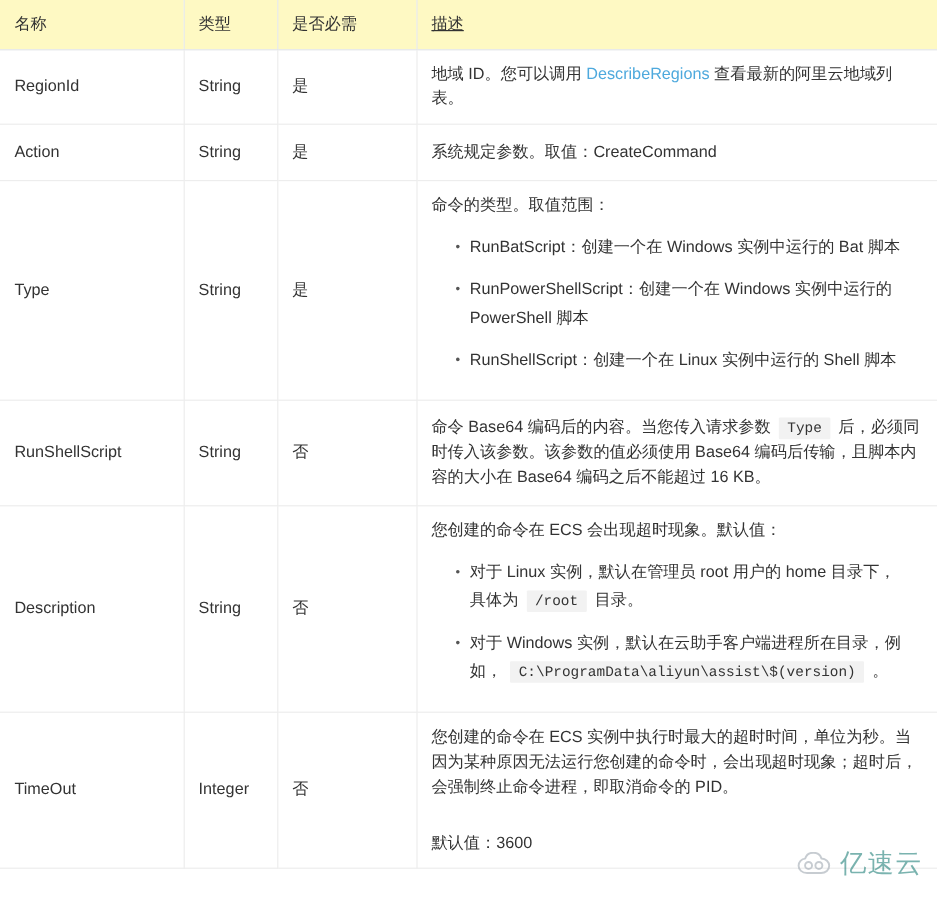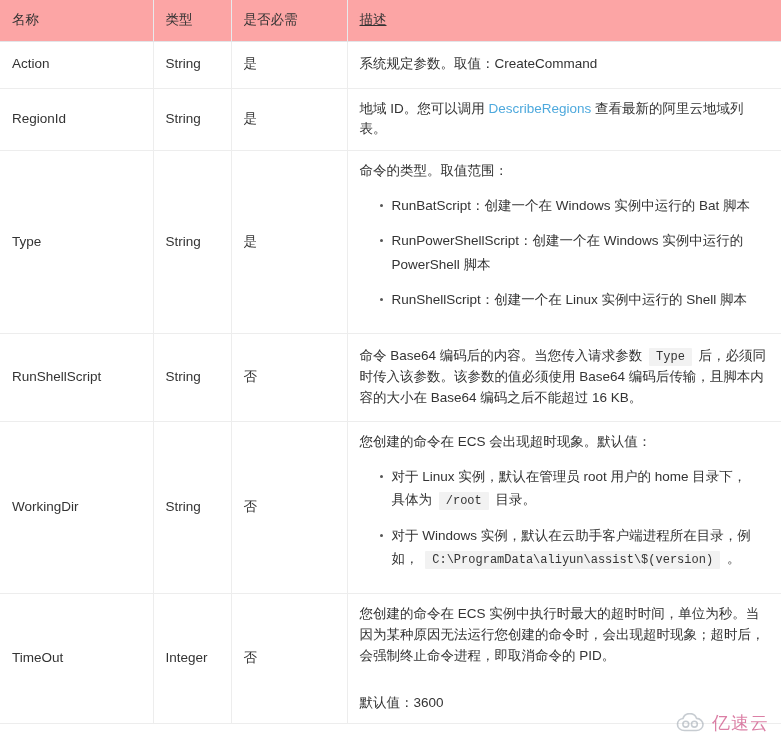--- a/index.html
+++ b/index.html
@@ -22,21 +22,21 @@
     table-layout: fixed;
     font-size: 13.5px;
   }
 
   .api-table col.c-name  { width: 153px; }
   .api-table col.c-type  { width: 78px; }
   .api-table col.c-req   { width: 116px; }
   .api-table col.c-desc  { width: 434px; }
 
   .api-table thead th {
-    background: #fca5a5;
+    background: #fef9c3;
     border-bottom: 1px solid #e3e5e8;
     border-right: 1px solid #e8eaec;
     text-align: left;
     font-weight: normal;
     color: #333333;
     font-size: 13.5px;
     height: 41px;
     padding: 0 0 0 12px;
     vertical-align: middle;
     box-sizing: border-box;
@@ -115,22 +115,22 @@
     position: absolute;
     right: 12px;
     bottom: 16px;
     display: flex;
     align-items: center;
     gap: 6px;
     opacity: 0.55;
     pointer-events: none;
   }
   .watermark .wm-text {
-    font-size: 18px;
-    color: #be185d;
+    font-size: 22px;
+    color: #0f766e;
     letter-spacing: 1px;
     font-family: Liberation Sans, sans-serif;
   }
   .watermark svg { display: block; }
 </style>
 </head>
 <body>
 
 <table class="api-table">
   <colgroup>
@@ -142,35 +142,35 @@
   <thead>
     <tr>
       <th>名称</th>
       <th>类型</th>
       <th>是否必需</th>
       <th>描述</th>
     </tr>
   </thead>
   <tbody>
 
+    <tr style="height:54px">
+      <td class="cell-name">RegionId</td>
+      <td class="cell-type">String</td>
+      <td class="cell-req">是</td>
+      <td class="cell-desc">
+        <p class="desc-p"><span>地域 ID。您可以调用 </span><a class="doc-link" href="#">DescribeRegions</a><span> 查看最新的阿里云地域列表。</span></p>
+      </td>
+    </tr>
+
     <tr style="height:47px">
       <td class="cell-name">Action</td>
       <td class="cell-type">String</td>
       <td class="cell-req">是</td>
       <td class="cell-desc">
         <p class="desc-p">系统规定参数。取值：CreateCommand</p>
-      </td>
-    </tr>
-
-    <tr style="height:54px">
-      <td class="cell-name">RegionId</td>
-      <td class="cell-type">String</td>
-      <td class="cell-req">是</td>
-      <td class="cell-desc">
-        <p class="desc-p"><span>地域 ID。您可以调用 </span><a class="doc-link" href="#">DescribeRegions</a><span> 查看最新的阿里云地域列表。</span></p>
       </td>
     </tr>
 
 
     <tr style="height:143px">
       <td class="cell-name">Type</td>
       <td class="cell-type">String</td>
       <td class="cell-req">是</td>
       <td class="cell-desc">
         <p class="desc-p">命令的类型。取值范围：</p>
@@ -186,21 +186,21 @@
     <tr style="height:88px">
       <td class="cell-name">RunShellScript</td>
       <td class="cell-type">String</td>
       <td class="cell-req">否</td>
       <td class="cell-desc">
         <p class="desc-p"><span>命令 Base64 编码后的内容。当您传入请求参数 </span><code class="inline-code">Type</code><span> 后，必须同时传入该参数。该参数的值必须使用 Base64 编码后传输，且脚本内容的大小在 Base64 编码之后不能超过 16 KB。</span></p>
       </td>
     </tr>
 
     <tr style="height:150px">
-      <td class="cell-name">WorkingDir</td>
+      <td class="cell-name">Description</td>
       <td class="cell-type">String</td>
       <td class="cell-req">否</td>
       <td class="cell-desc">
         <p class="desc-p">您创建的命令在 ECS 会出现超时现象。默认值：</p>
         <ul class="desc-list">
           <li><span>对于 Linux 实例，默认在管理员 root 用户的 home 目录下，具体为 </span><code class="inline-code">/root</code><span> 目录。</span></li>
           <li><span>对于 Windows 实例，默认在云助手客户端进程所在目录，例如， </span><code class="inline-code">C:\ProgramData\aliyun\assist\$(version)</code><span> 。</span></li>
         </ul>
       </td>
     </tr>

